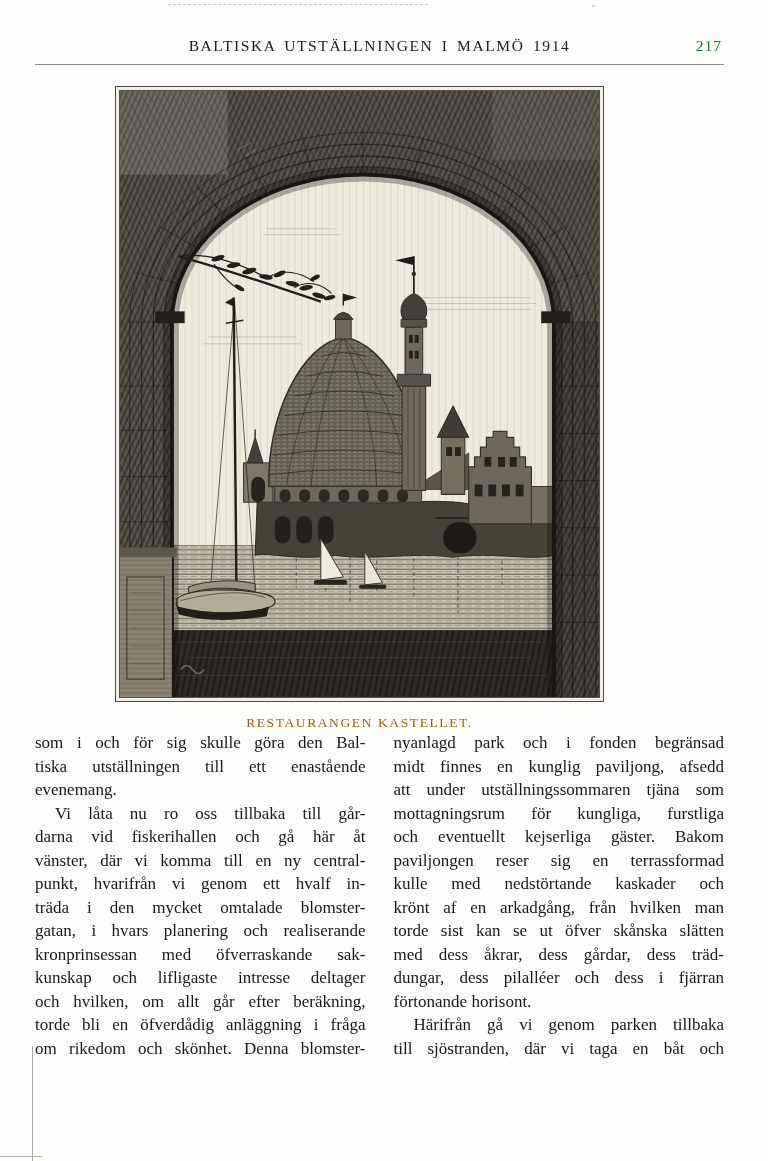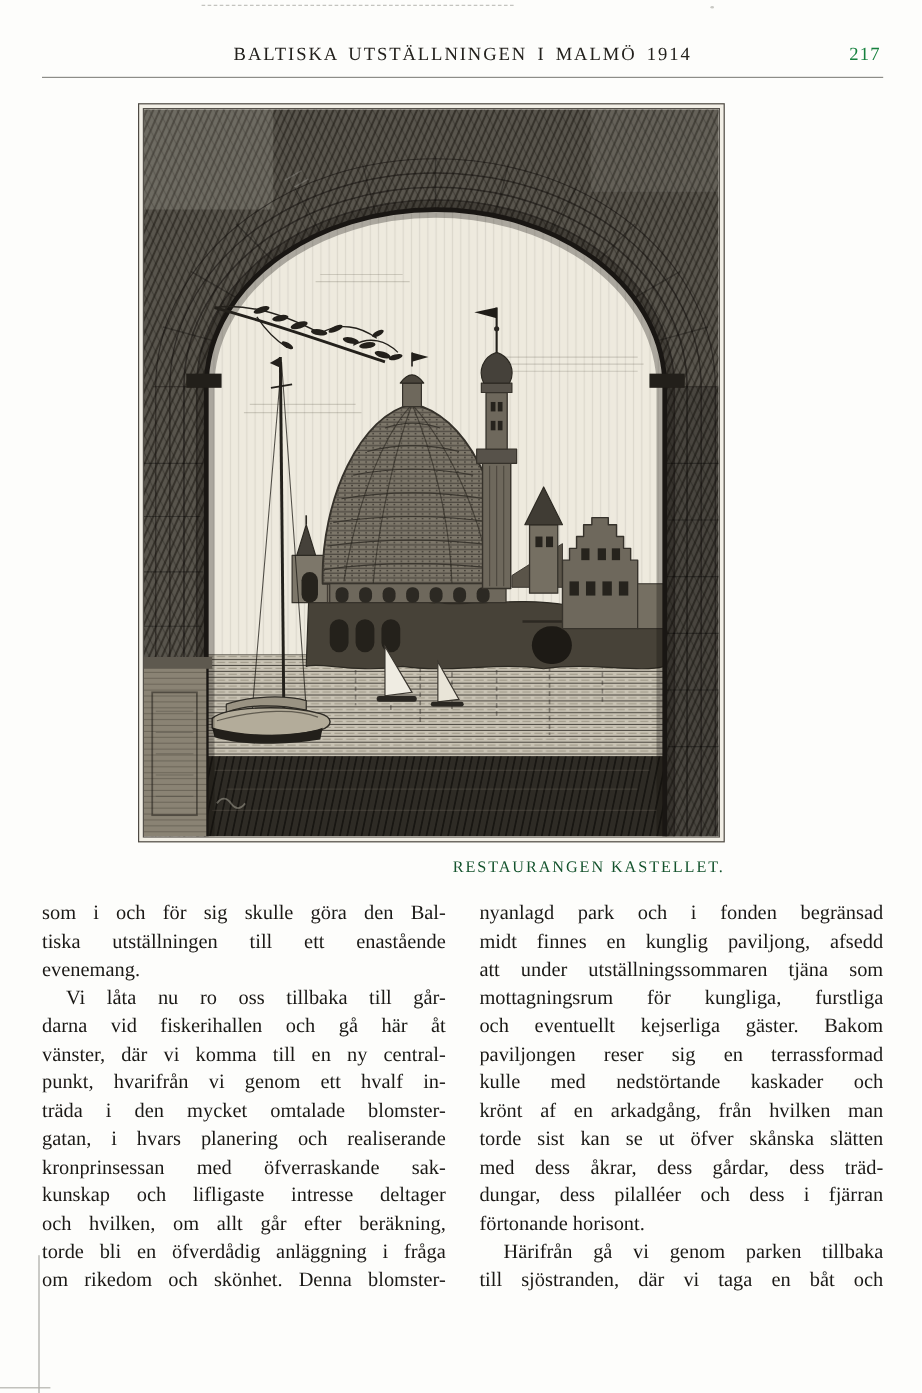--- a/index.html
+++ b/index.html
@@ -1,21 +1,21 @@
 <!DOCTYPE html>
 <html lang="sv"><head>
 <meta charset="utf-8">
 <style>
   html,body{margin:0;padding:0;background:#ffffff;}
   .page{
     position:relative;width:768px;height:1161px;background:#fdfdfb;
     font-family:"Liberation Serif","DejaVu Serif",serif;color:#1b1916;
     overflow:hidden;
   }
-  .content{padding:0 32px 0 35px;}
+  .content{padding:0 44px 0 35px;}
 
   
   .artifact{position:absolute;pointer-events:none;}
   .artifact.top-dashes{top:4px;left:168px;width:260px;border-top:1px dashed #c4c4bf;}
   .artifact.top-dot{top:5px;left:592px;width:3px;height:2px;background:#c9c9c4;border-radius:50%;}
   .artifact.left-line{left:32px;top:1046px;width:1px;height:115px;background:#a9a9a3;}
   .artifact.corner-tick{left:0;top:1156px;width:42px;height:1px;background:#b2b2ac;}
 
   
   .running-head{position:relative;padding-top:37px;height:20px;}
@@ -28,26 +28,26 @@
 
   
   figure{margin:21px 0 0 80px;width:489px;}
   .plate{
     width:489px;height:616px;box-sizing:border-box;
     border:1px solid #4e4a44;padding:3px;background:#f2efe6;
   }
   .plate-inner{width:100%;height:100%;box-sizing:border-box;border:1px solid #55514b;}
   .plate-inner svg{display:block;width:100%;height:100%;}
   figcaption{
-    margin-top:13px;text-align:right;font-size:13.5px;
-    letter-spacing:1.6px;color:#14532d;
+    margin-top:13px;text-align:center;font-size:13.5px;
+    letter-spacing:1.6px;color:#a16207;
   }
 
   
-  .text-columns{display:flex;gap:28px;margin-top:18px;font-size:17px;line-height:23.5px;}
+  .text-columns{display:flex;gap:28px;font-size:17px;line-height:23.5px;}
   .column{flex:1 1 0;min-width:0;}
   .para{margin:0;}
   .tline{text-align:justify;text-align-last:justify;text-justify:inter-word;}
   .tline.no-just{text-align-last:left;}
   .tline.indent{text-indent:20px;}
 </style>
 </head>
 <body>
 
 <div class="page">

